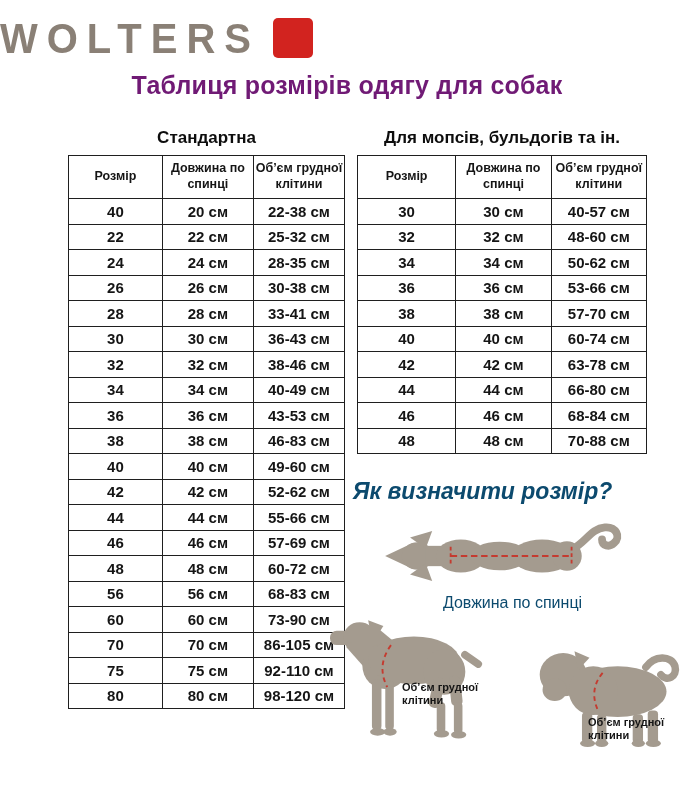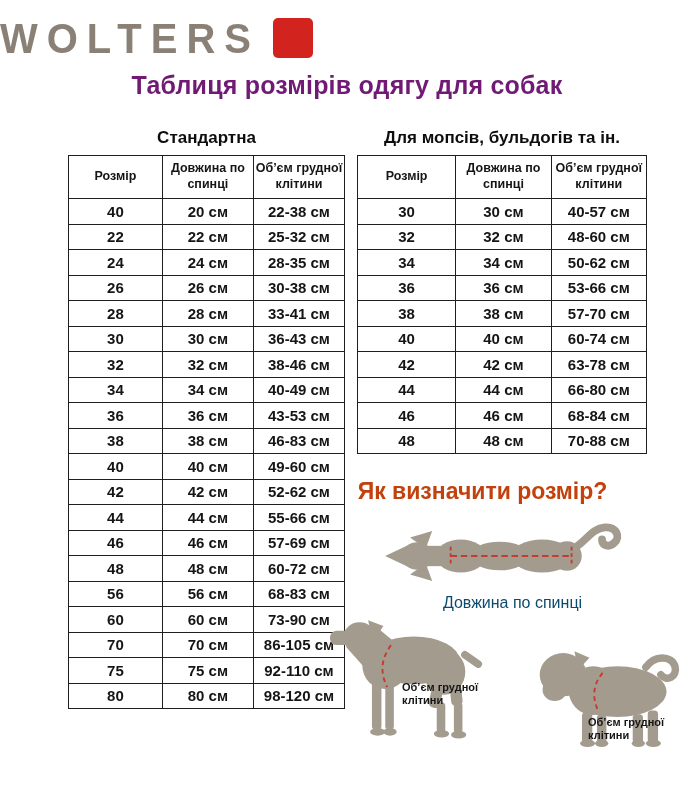--- a/index.html
+++ b/index.html
@@ -53,21 +53,21 @@
   table.size-table th{
     font-size:12.5px;line-height:1.25;height:40px;padding:1px;
   }
   table.size-table td{font-size:15px;height:24.5px;}
   col.c1{width:34%;}col.c2{width:33%;}col.c3{width:33%;}
 
   
   .howto{position:absolute;left:330px;top:478px;width:364px;height:322px;}
   .howto-title{
     position:absolute;left:0;top:0;width:305px;text-align:center;
-    font-size:23px;font-weight:700;color:#c2410c;margin:0;
+    font-size:23px;font-weight:700;color:#0c4a6e;margin:0;font-style:italic;
   }
   .topdog{position:absolute;left:45px;top:42px;width:275px;height:72px;}
   .back-length-label{
     position:absolute;left:45px;top:116px;width:275px;text-align:center;
     font-size:16px;font-weight:400;color:#0c4a6e;
   }
   .boxer{position:absolute;left:0px;top:138px;width:162px;height:124px;}
   .bulldog{position:absolute;left:205px;top:158px;width:155px;height:115px;}
   .chest-label{
     position:absolute;width:80px;

